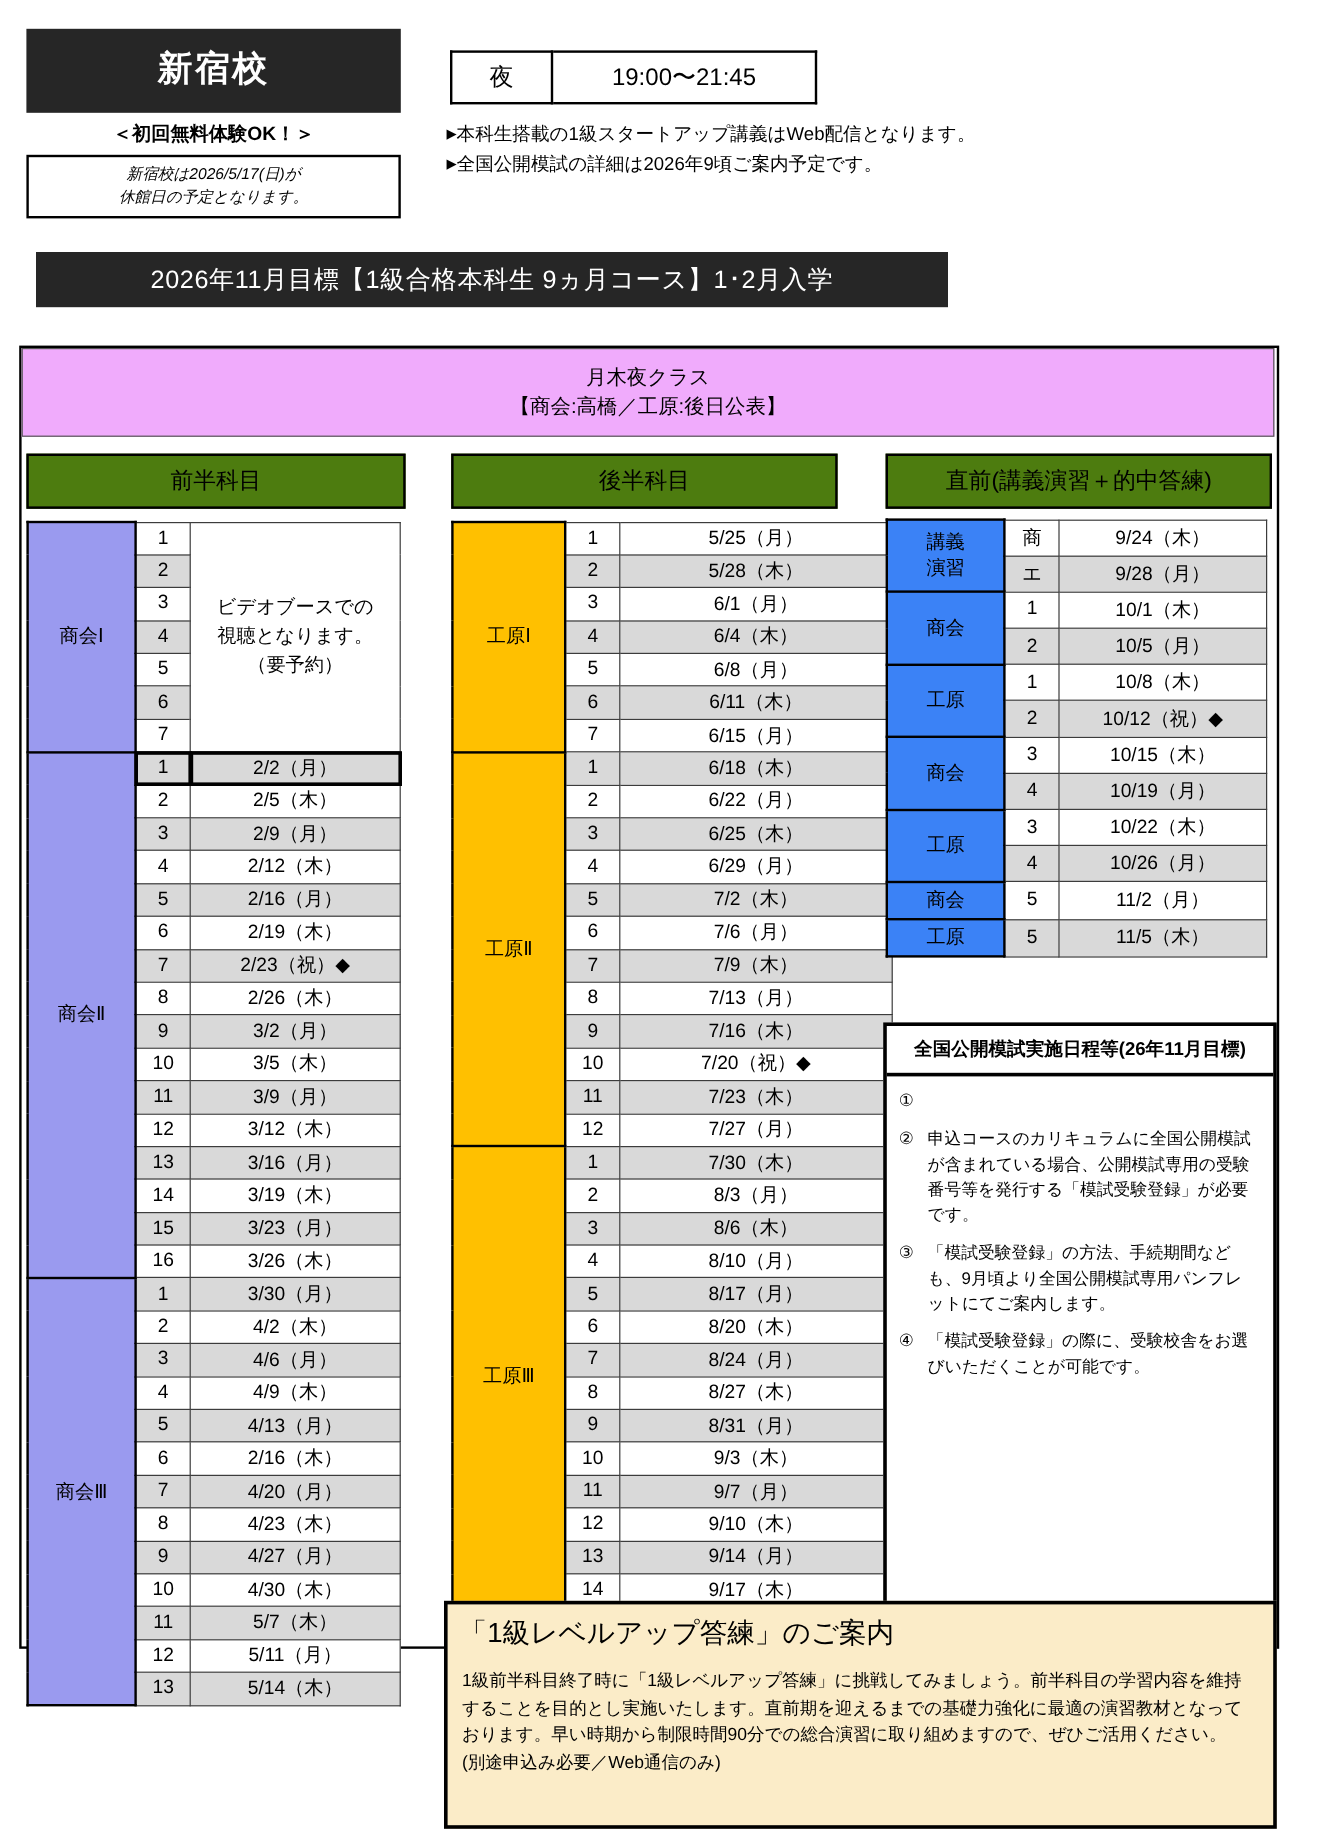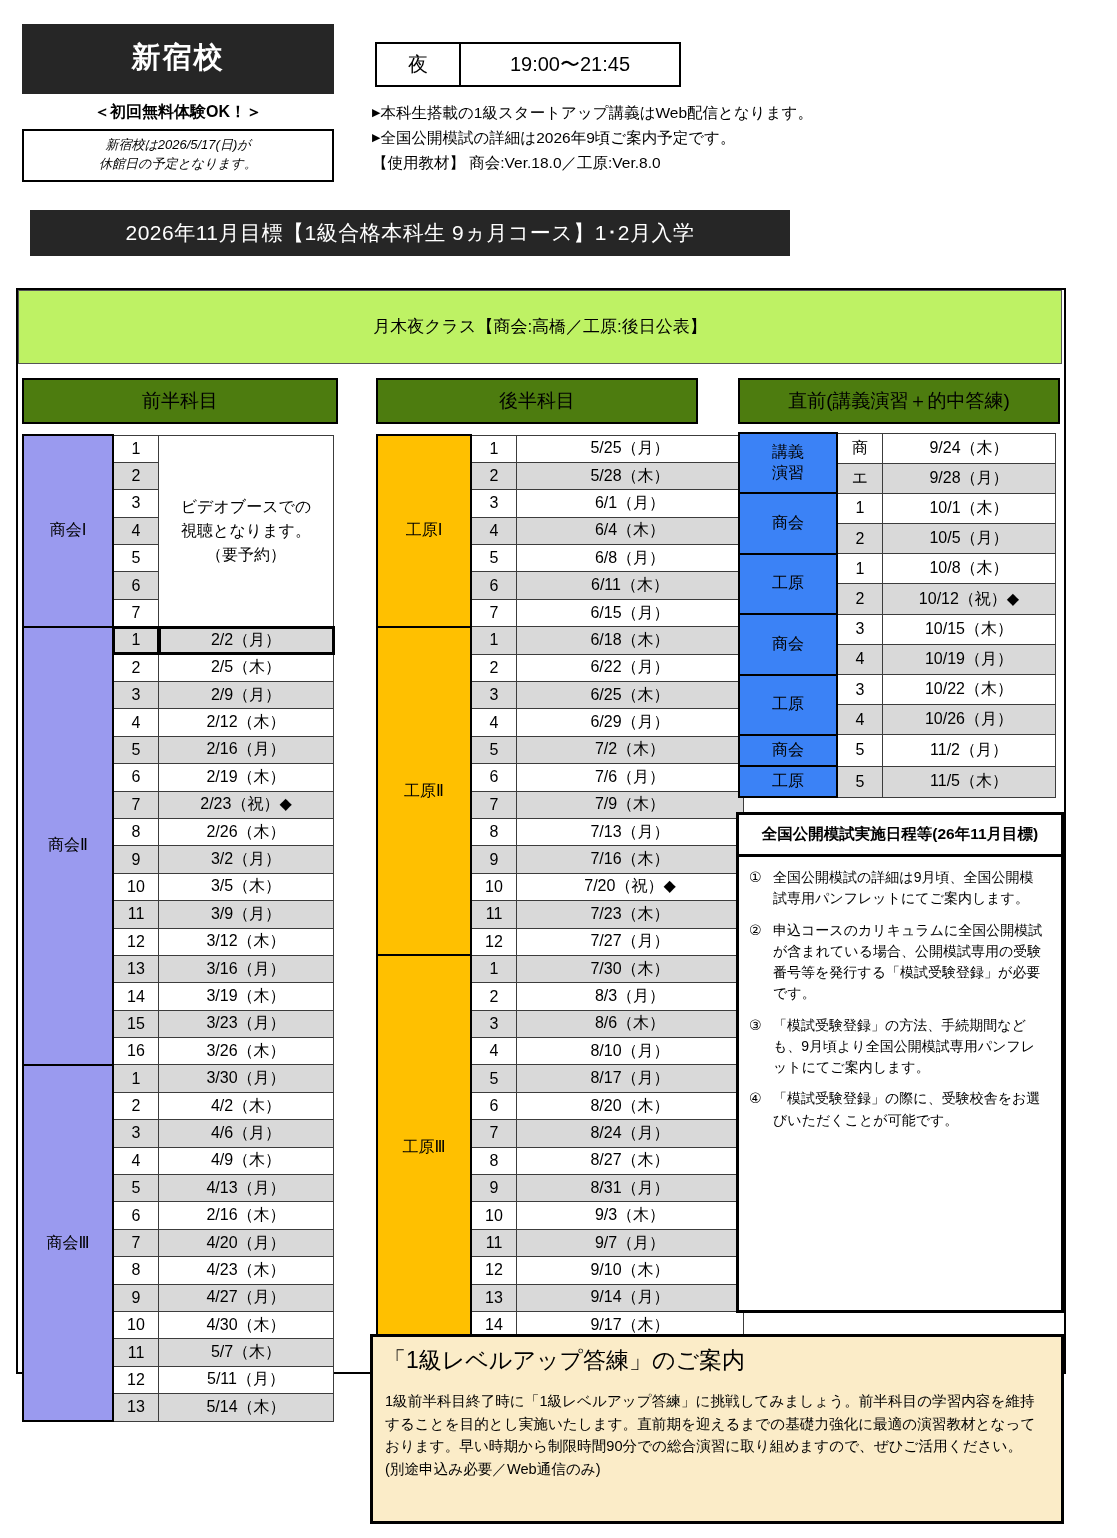--- a/index.html
+++ b/index.html
@@ -50,22 +50,22 @@
     display:flex;align-items:center;justify-content:center;
     font-size:21px;letter-spacing:0.5px;
   }
   
   #main-frame{
     position:absolute;left:16px;top:288px;width:1046px;height:1082px;
     border:2px solid #000;
   }
   #class-header{
     position:absolute;left:18px;top:290px;width:1042px;height:72px;
-    background:#bef264;border:1px solid #555;
-    display:flex;flex-direction:row;align-items:center;justify-content:center;
+    background:#f0abfc;border:1px solid #555;
+    display:flex;flex-direction:column;align-items:center;justify-content:center;
     font-size:17px;line-height:1.42;
   }
   
   .sec-head{
     position:absolute;border:2px solid #000;background:#4d7c0f;
     display:flex;align-items:center;justify-content:center;
     font-size:19px;height:42px;
   }
   #sec-head-first{left:22px;top:378px;width:312px;}
   #sec-head-second{left:376px;top:378px;width:318px;}
@@ -105,21 +105,21 @@
   #table-second .subj{width:92px;}
 
   #table-last{left:738px;top:432px;width:318px;}
   #table-last td{height:29.2px;font-size:16px;}
   #table-last .lbl{width:96px;background:#3b82f6;border:2px solid #000;}
   #table-last .num{width:44px;}
   #table-last .date{width:172px;}
 
   
   #mock-box{
-    position:absolute;left:736px;top:812px;width:322px;height:495px;
+    position:absolute;left:736px;top:852px;width:322px;height:495px;
     border:3px solid #000;background:#fff;
   }
   #mock-title{
     border-bottom:3px solid #000;
     font-size:15.5px;font-weight:bold;
     text-align:center;padding:9px 2px 9px 2px;
   }
   #mock-lead{
     text-align:center;font-size:14.5px;line-height:1.5;
     padding:18px 4px 4px 4px;
@@ -159,21 +159,20 @@
         <tr>
       <td class="tt-label">夜</td>
       <td class="tt-value">19:00〜21:45</td>
     </tr>
   </tbody>
     </table>
 
   <div id="notes">
     <div class="note-line"><span class="tri">▶</span><span>本科生搭載の1級スタートアップ講義はWeb配信となります。</span></div>
     <div class="note-line"><span class="tri">▶</span><span>全国公開模試の詳細は2026年9頃ご案内予定です。</span></div>
-    <div class="note-line">【使用教材】 商会:Ver.18.0／工原:Ver.8.0</div>
   </div>
 </div>
 
 <div id="course-title">2026年11月目標【1級合格本科生  9ヵ月コース】1･2月入学</div>
 
 <div id="main-frame"></div>
 
 <div id="class-header">
   <div>月木夜クラス</div>
   <div>【商会:高橋／工原:後日公表】</div>
@@ -528,21 +527,20 @@
         <td class="date shade">11/5（木）</td>
       </tr>
     </tbody>
   </table>
 
 <div id="mock-box">
   <div id="mock-title">全国公開模試実施日程等(26年11月目標)</div>
   <div id="mock-items">
       <div class="mock-item">
         <div class="mock-no">①</div>
-        <div class="mock-txt">全国公開模試の詳細は9月頃、全国公開模試専用パンフレットにてご案内します。</div>
       </div>
       <div class="mock-item">
         <div class="mock-no">②</div>
         <div class="mock-txt">申込コースのカリキュラムに全国公開模試が含まれている場合、公開模試専用の受験番号等を発行する「模試受験登録」が必要です。</div>
       </div>
       <div class="mock-item">
         <div class="mock-no">③</div>
         <div class="mock-txt">「模試受験登録」の方法、手続期間なども、9月頃より全国公開模試専用パンフレットにてご案内します。</div>
       </div>
       <div class="mock-item">

